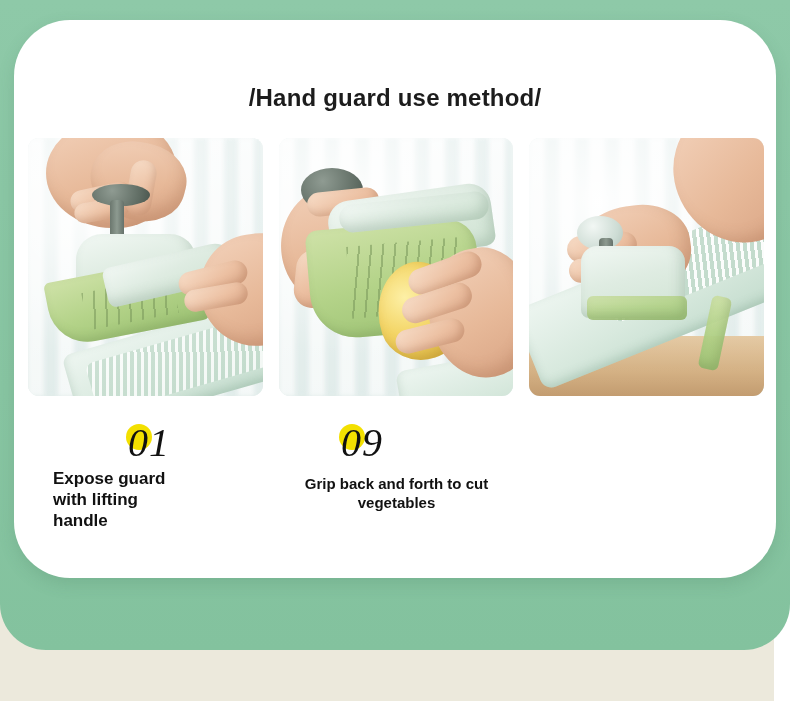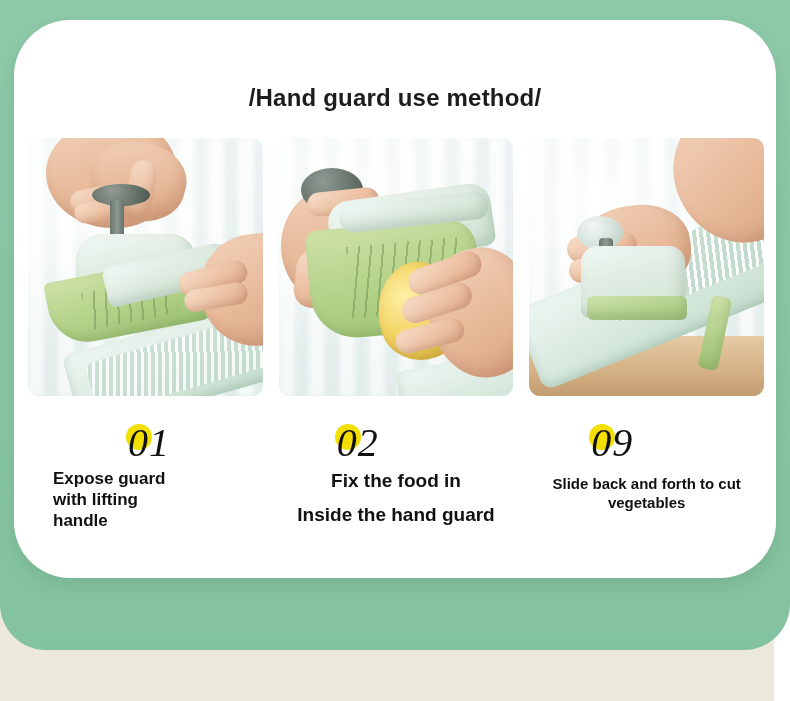--- a/index.html
+++ b/index.html
@@ -339,33 +339,25 @@
     <div class="steps">
 
       <div class="step step-1">
         <div class="num-wrap">
           <span class="dot"></span>
           <span class="num">01</span>
         </div>
         <div class="caption">Expose guard with lifting handle</div>
       </div>
 
-      <div class="step step-2">
-        <div class="num-wrap">
-          <span class="dot"></span>
-          <span class="num">02</span>
-        </div>
-        <div class="caption cap-main">Fix the food in</div>
-        <div class="caption cap-sub">Inside the hand guard</div>
-      </div>
 
       <div class="step step-3">
         <div class="num-wrap">
           <span class="dot"></span>
           <span class="num">09</span>
         </div>
-        <div class="caption cap-sub">Slide back and forth to cut vegetables</div>
+        <div class="caption cap-sub">Grip back and forth to cut vegetables</div>
       </div>
 
     </div>
 
   </div>
 </div>
 
 </body></html>

